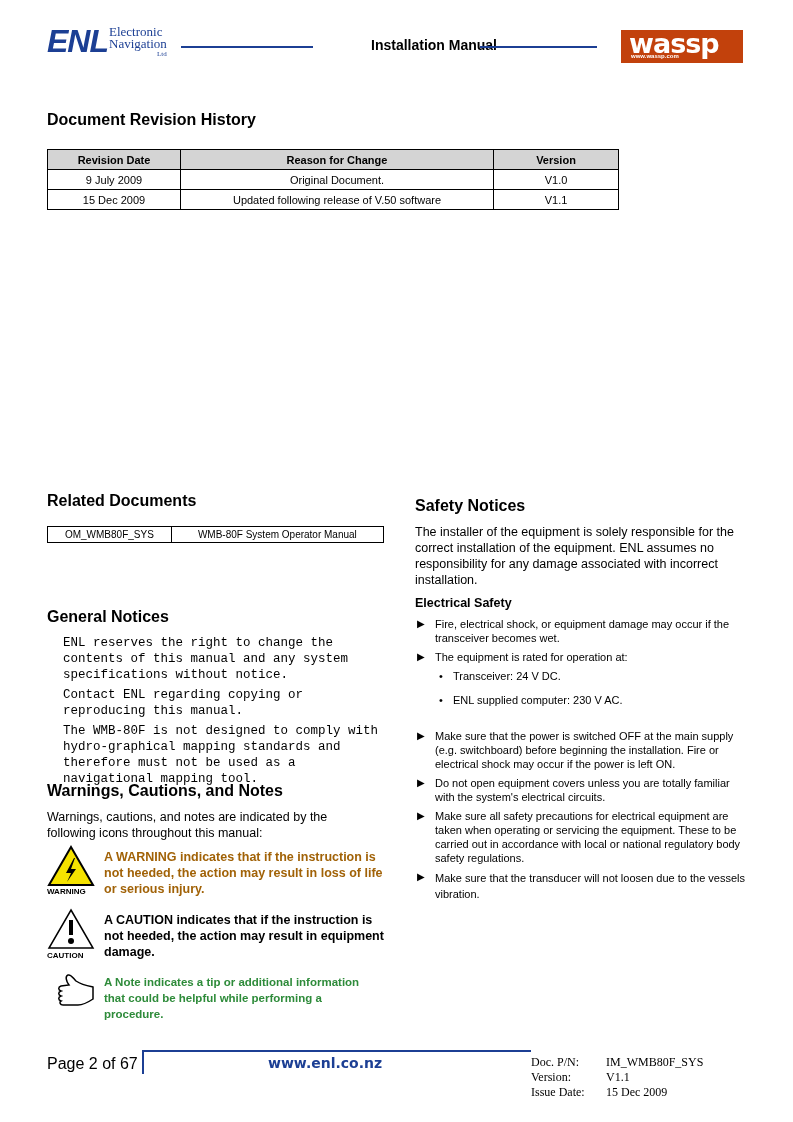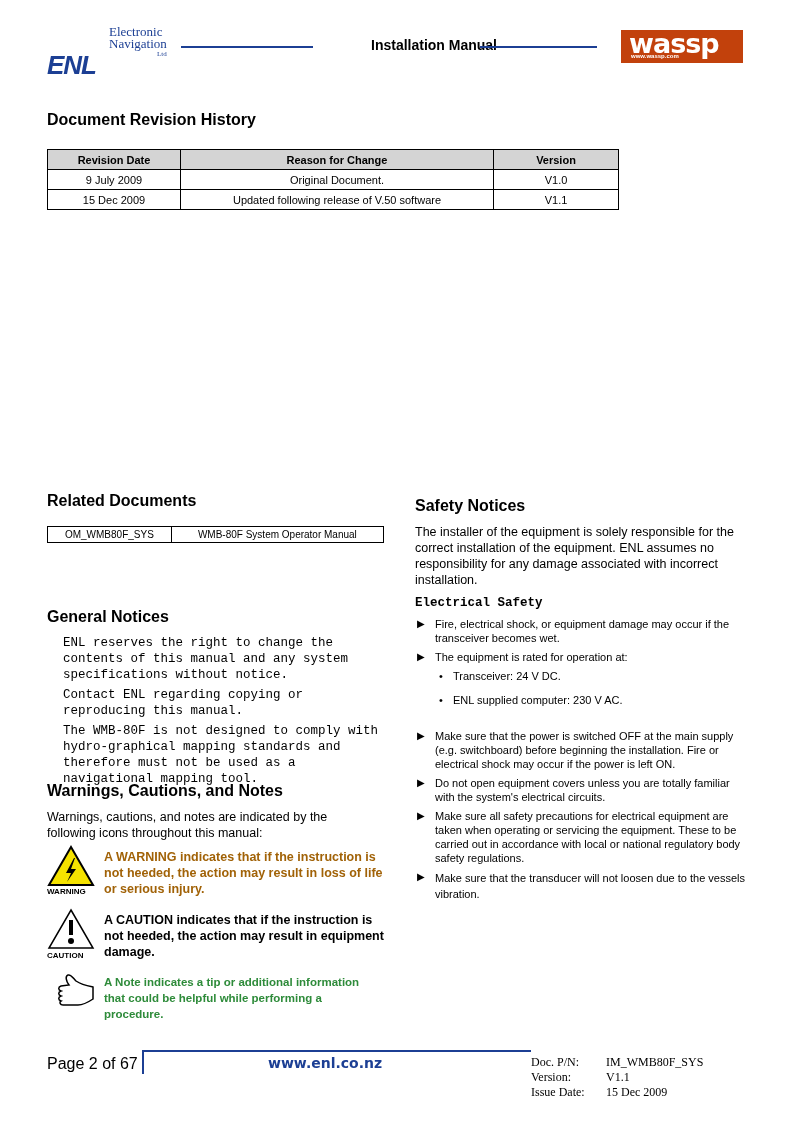--- a/index.html
+++ b/index.html
@@ -3,40 +3,40 @@
 <meta charset="utf-8">
 <style>
   html, body { margin: 0; padding: 0; background: #ffffff; }
   body { width: 793px; height: 1122px; position: relative; overflow: hidden;
          font-family: "Liberation Sans", sans-serif; color: #000; }
   .abs { position: absolute; }
 
   
   .enl-logo { left: 47px; top: 26px; width: 128px; height: 32px; }
   .enl-mark { position: absolute; left: 0; top: 4px; font-family: "Liberation Sans", sans-serif;
-              font-weight: bold; font-size: 26px; color: #1c3f94; letter-spacing: -1px; font-style: italic; line-height: 22px; margin-top: 24px; }
+              font-weight: bold; font-size: 32px; color: #1c3f94; letter-spacing: -1px; font-style: italic; line-height: 22px; }
   .enl-text { position: absolute; left: 62px; top: 0; font-family: "Liberation Serif", serif;
               color: #1c3f94; font-size: 13px; line-height: 12px; }
   .enl-text .ltd { display:block; font-size: 7px; text-align: right; line-height: 7px; margin-top: 1px; }
   .hdr-line { height: 2px; background: #1c3f94; }
   .hdr-title { left: 323px; top: 37px; font-weight: bold; font-size: 14px; padding-left: 48px; }
   .wassp { left: 621px; top: 30px; width: 122px; height: 33px; background: #c2410c; border-radius: 0; color: #fff; }
   .wassp .big { position: absolute; left: 8px; top: -2px; font-weight: bold; font-size: 27px; font-family: "DejaVu Sans", sans-serif; letter-spacing: -1px; }
   .wassp .small { position: absolute; left: 10px; top: 23px; font-size: 6px; font-weight: bold; }
 
   h2 { margin: 0; font-size: 16px; font-weight: bold; position: absolute; }
   table { border-collapse: collapse; position: absolute; font-size: 11px; }
   th, td { border: 1px solid #000; padding: 1px 5px; text-align: center; height: 17px; }
   th { background: #d4d4d4; font-weight: bold; }
   table.rd { font-size: 10px; }
   table.rd th, table.rd td { height: 15px; padding: 0 4px; }
 
   .para { position: absolute; font-size: 12.5px; line-height: 16px; }
   .para p { margin: 0 0 4px 16px; font-family: Liberation Mono, monospace; }
-  .subhead { position: absolute; font-size: 12.5px; font-weight: bold; font-family: Liberation Mono, monospace; }
+  .subhead { position: absolute; font-size: 12.5px; font-weight: bold; }
   .bullets { position: absolute; font-size: 11px; line-height: 14px; }
   .bullets .item { position: relative; padding-left: 20px; margin-bottom: 5px; }
   .bullets .arrow { position: absolute; left: 2px; top: 0; font-size: 10px; }
   .bullets .sub { position: relative; padding-left: 38px; margin: 4px 0 10px 0; }
   .bullets .dot { position: absolute; left: 24px; top: 0; }
 
   .notice { position: absolute; font-weight: bold; font-size: 12.5px; line-height: 16px; }
   .warn-text { color: #a16207; }
   .caution-text { color: #000; }
   .note-text { color: #2e8b3a; font-size: 11.5px; line-height: 16px; }

